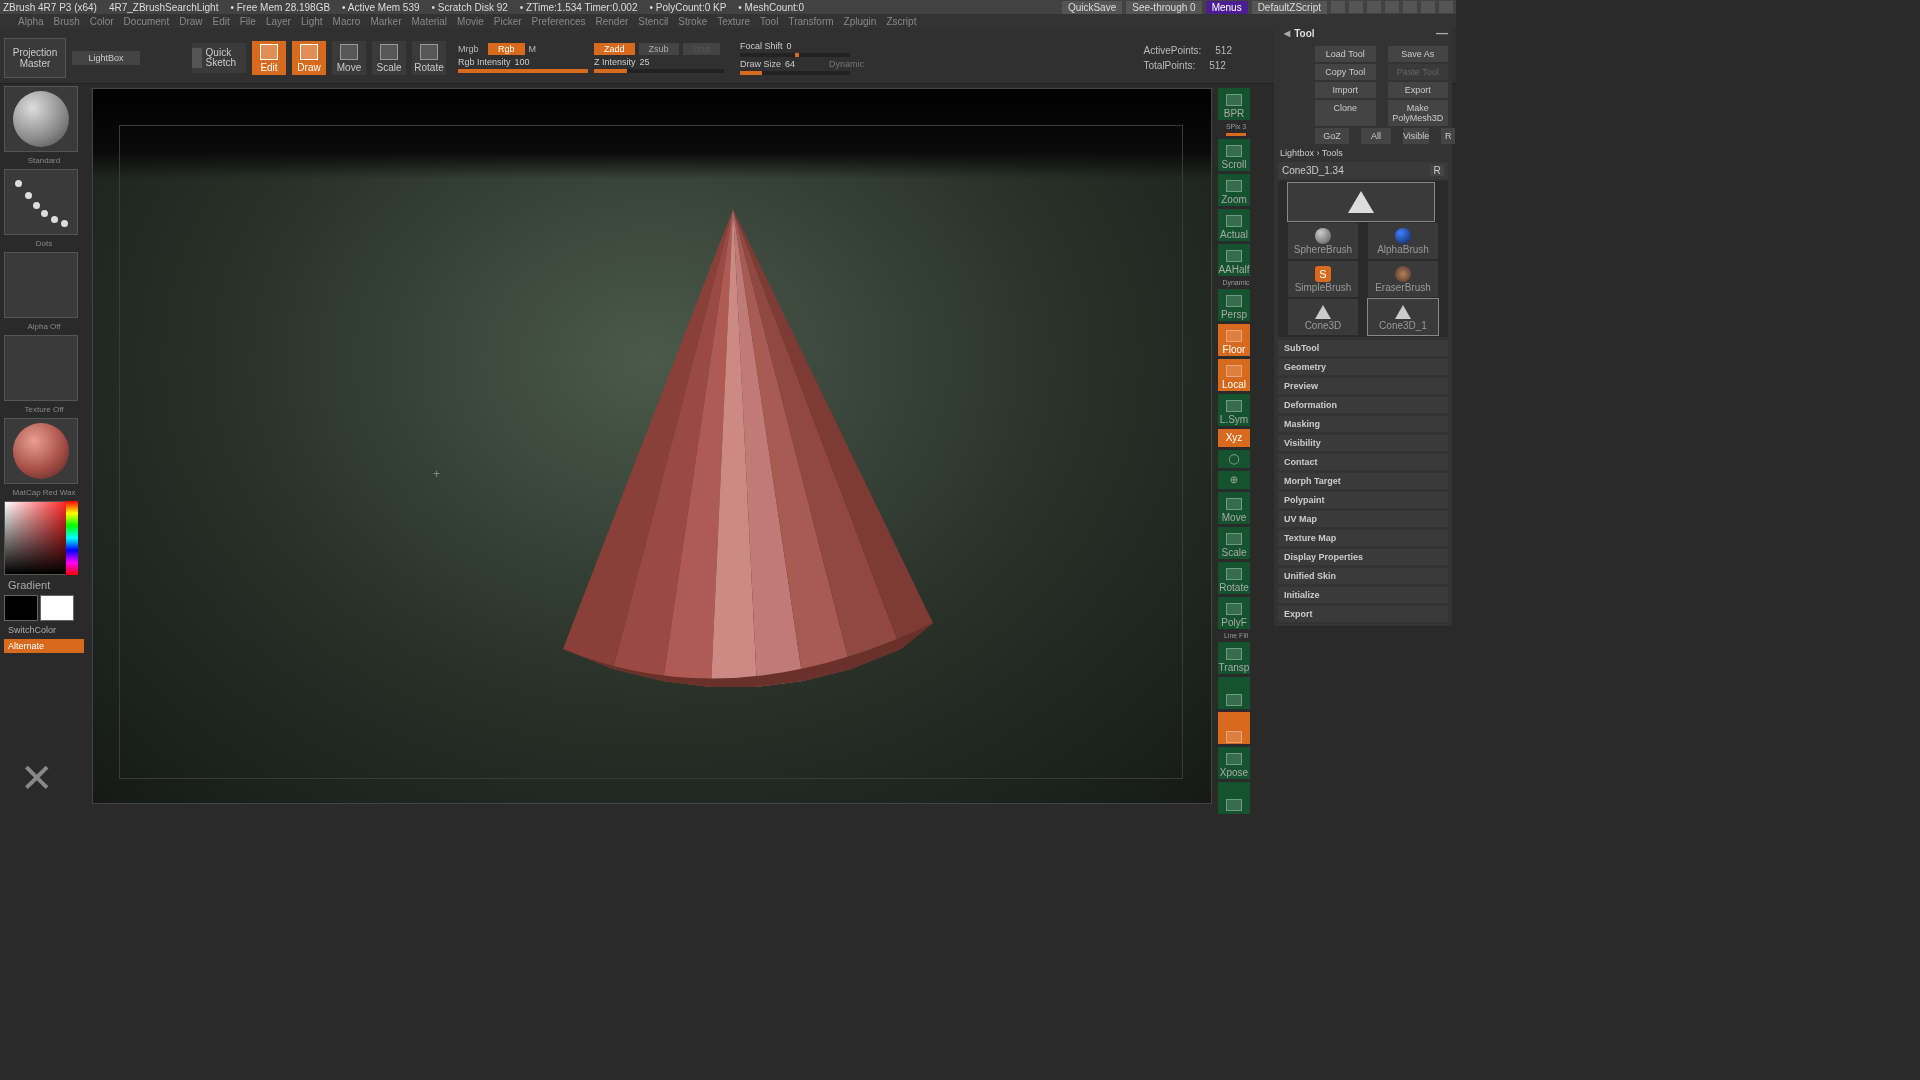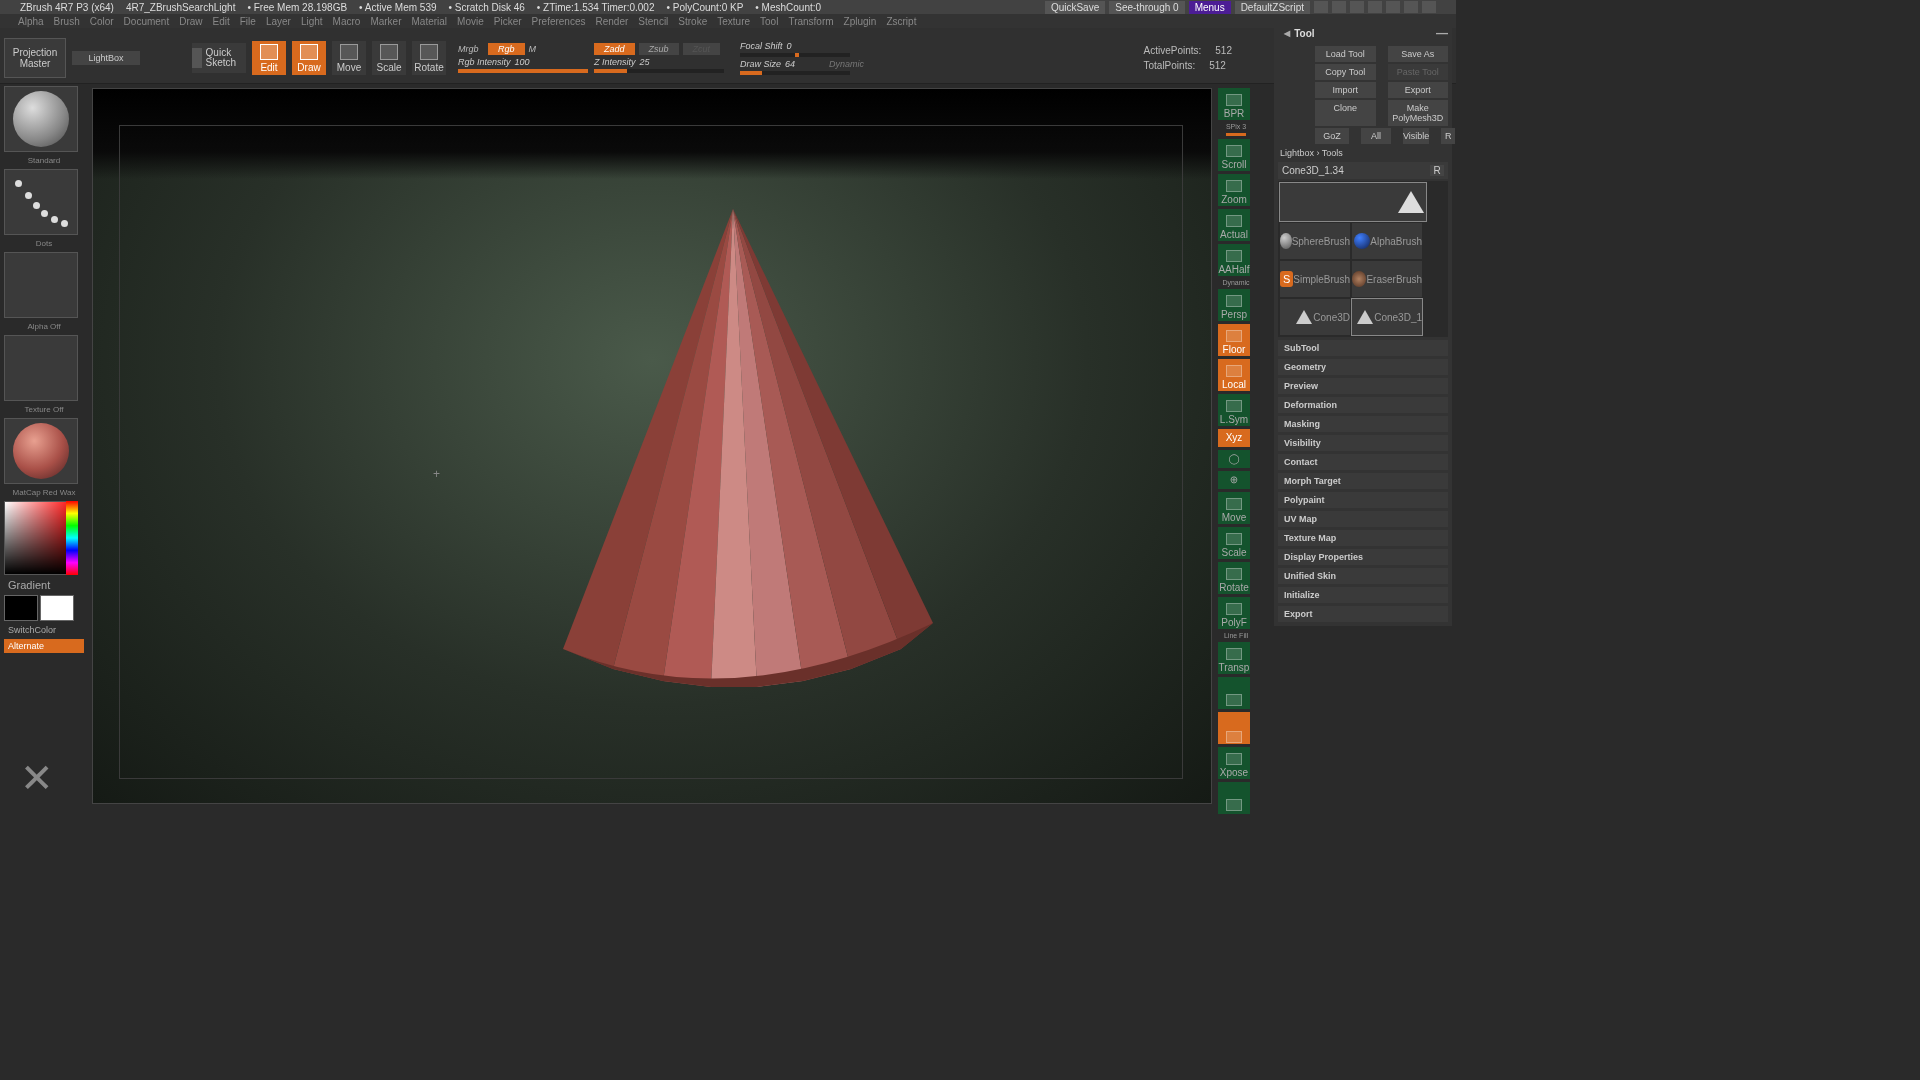--- a/index.html
+++ b/index.html
@@ -1,34 +1,34 @@
 <!DOCTYPE html>
 <html><head>
 <meta charset="utf-8">
 <style>
 * { margin: 0; padding: 0; box-sizing: border-box; font-family: Tahoma, Verdana, sans-serif; font-size: 10px; user-select: none; }
 body { background: #2a2a2a; color: #ccc; width: 1456px; height: 819px; overflow: hidden; position: relative; }
-.titlebar { height: 14px; background: #424242; display: flex; align-items: center; padding: 0 20px; color: #ddd; font-size: 9px; gap: 11px; }
+.titlebar { height: 14px; background: #424242; display: flex; align-items: center; padding: 0 3px; color: #ddd; font-size: 9px; gap: 11px; }
 .titlebar .left { display: flex; gap: 12px; }
 .titlebar .right { margin-left: auto; display: flex; gap: 4px; align-items: center; }
 .titlebar .orange { background: #4c1d95; padding: 1px 6px; color: #fff; }
 .titlebar .grey { background: #555; padding: 1px 6px; }
 .titlebar .icon-btn { width: 14px; height: 12px; background: #555; }
 .menubar { height: 14px; background: #333; display: flex; gap: 10px; padding: 0 18px; align-items: center; color: #888; font-size: 9px; }
 .menubar span { cursor: pointer; text-align: center; }
 .shelf { height: 56px; background: #303030; display: flex; align-items: center; padding: 4px 4px 0 4px; gap: 6px; border-bottom: 1px solid #222; }
 .pm-btn { width: 62px; height: 40px; background: #3a3a3a; border: 1px solid #555; display: flex; flex-direction: column; justify-content: center; align-items: center; font-size: 9px; line-height: 11px; cursor: pointer; }
 .lb-btn { width: 68px; height: 14px; background: #444; display: flex; align-items: center; justify-content: center; font-size: 9px; cursor: pointer; }
 .qs-btn { width: 54px; height: 30px; background: #3a3a3a; display: flex; align-items: center; justify-content: center; font-size: 9px; line-height: 10px; cursor: pointer; }
 .mode-btn { width: 34px; height: 34px; display: flex; flex-direction: column; align-items: center; justify-content: flex-end; font-size: 8px; background: #3a3a3a; cursor: pointer; padding-bottom: 2px; gap: 2px; }
 .mode-btn.active { background: #d86a1e; color: #fff; }
 .mode-btn .icon-box { width: 18px; height: 16px; background: rgba(255,255,255,0.15); border: 1px solid rgba(255,255,255,0.4); }
 .mode-btn.active .icon-box { background: rgba(255,255,255,0.25); border-color: #fff; }
 .shelf-group { display: flex; flex-direction: column; gap: 2px; }
-.shelf-row { display: flex; gap: 4px; align-items: center; font-style: italic; }
+.shelf-row { display: flex; gap: 4px; align-items: center; }
 .shelf-label { font-size: 9px; color: #bbb; width: 26px; }
 .shelf-chip { background: #d86a1e; padding: 1px 10px; font-size: 9px; color: #fff; cursor: pointer; }
 .shelf-chip.grey { background: #444; color: #aaa; }
 .shelf-val { font-size: 9px; color: #ccc; }
 .shelf-slider { width: 130px; height: 4px; background: #222; position: relative; }
 .shelf-slider .bar { position: absolute; height: 4px; background: #d86a1e; }
 .shelf-info { display: flex; flex-direction: column; font-size: 9px; color: #bbb; gap: 4px; margin-left: auto; margin-right: 220px; }
 .shelf-info .line { display: flex; gap: 14px; }
 .left-panel { position: absolute; left: 4px; top: 86px; width: 80px; display: flex; flex-direction: column; gap: 2px; }
 .lp-box { width: 74px; height: 66px; background: #3a3a3a; border: 1px solid #555; display: flex; align-items: center; justify-content: center; position: relative; }
@@ -60,36 +60,36 @@
 .tp-header .tri { color: #aaa; font-size: 8px; }
 .tp-header .min { margin-left: auto; color: #aaa; font-size: 12px; cursor: pointer; }
 .tp-row { display: flex; gap: 12px; padding-left: 37px; }
 .tp-btn { flex: 1; background: #444; color: #ccc; text-align: center; padding: 3px 0; font-size: 9px; cursor: pointer; }
 .tp-btn.dis { color: #666; background: #3a3a3a; }
 .tp-btn.narrow { flex: 0 0 14px; }
 .tp-sub { font-size: 9px; color: #ccc; padding: 2px 2px; }
 .tp-toolname { background: #3a3a3a; padding: 3px 4px; font-size: 9px; display: flex; }
 .tp-toolname .r { margin-left: auto; flex: 0 0 14px; background: #444; text-align: center; cursor: pointer; }
 .tp-grid { display: flex; flex-wrap: wrap; gap: 2px; background: #2a2a2a; padding: 2px; }
-.tp-thumb { width: 70px; height: 36px; background: #3a3a3a; display: flex; flex-direction: row; align-items: center; justify-content: flex-end; font-size: 7px; color: #999; cursor: pointer; position: relative; }
+.tp-thumb { width: 70px; height: 36px; background: #3a3a3a; display: flex; flex-direction: column; align-items: center; justify-content: center; font-size: 7px; color: #999; cursor: pointer; position: relative; margin-left: 8px; }
 .tp-thumb.wide { width: 146px; height: 38px; }
 .tp-thumb.sel { outline: 1px solid #888; }
 .tp-accordion { background: #3a3a3a; padding: 3px 6px; font-size: 9px; font-weight: bold; color: #ccc; cursor: pointer; margin-top: 1px; }
 .logo { position: absolute; left: 20px; bottom: 18px; font-size: 40px; color: #888; }
 </style>
 </head>
 <body>
 
 <div class="titlebar">
   <div class="left">
     <span>ZBrush 4R7 P3 (x64)</span>
     <span>4R7_ZBrushSearchLight</span>
     <span>• Free Mem 28.198GB</span>
     <span>• Active Mem 539</span>
-    <span>• Scratch Disk 46</span>
+    <span>• Scratch Disk 92</span>
     <span>• ZTime:1.534 Timer:0.002</span>
     <span>• PolyCount:0 KP</span>
     <span>• MeshCount:0</span>
   </div>
   <div class="right">
     <span class="grey">QuickSave</span>
     <span class="grey">See-through  0</span>
     <span class="orange">Menus</span>
     <span class="grey">DefaultZScript</span>
     <span class="icon-btn"></span>

